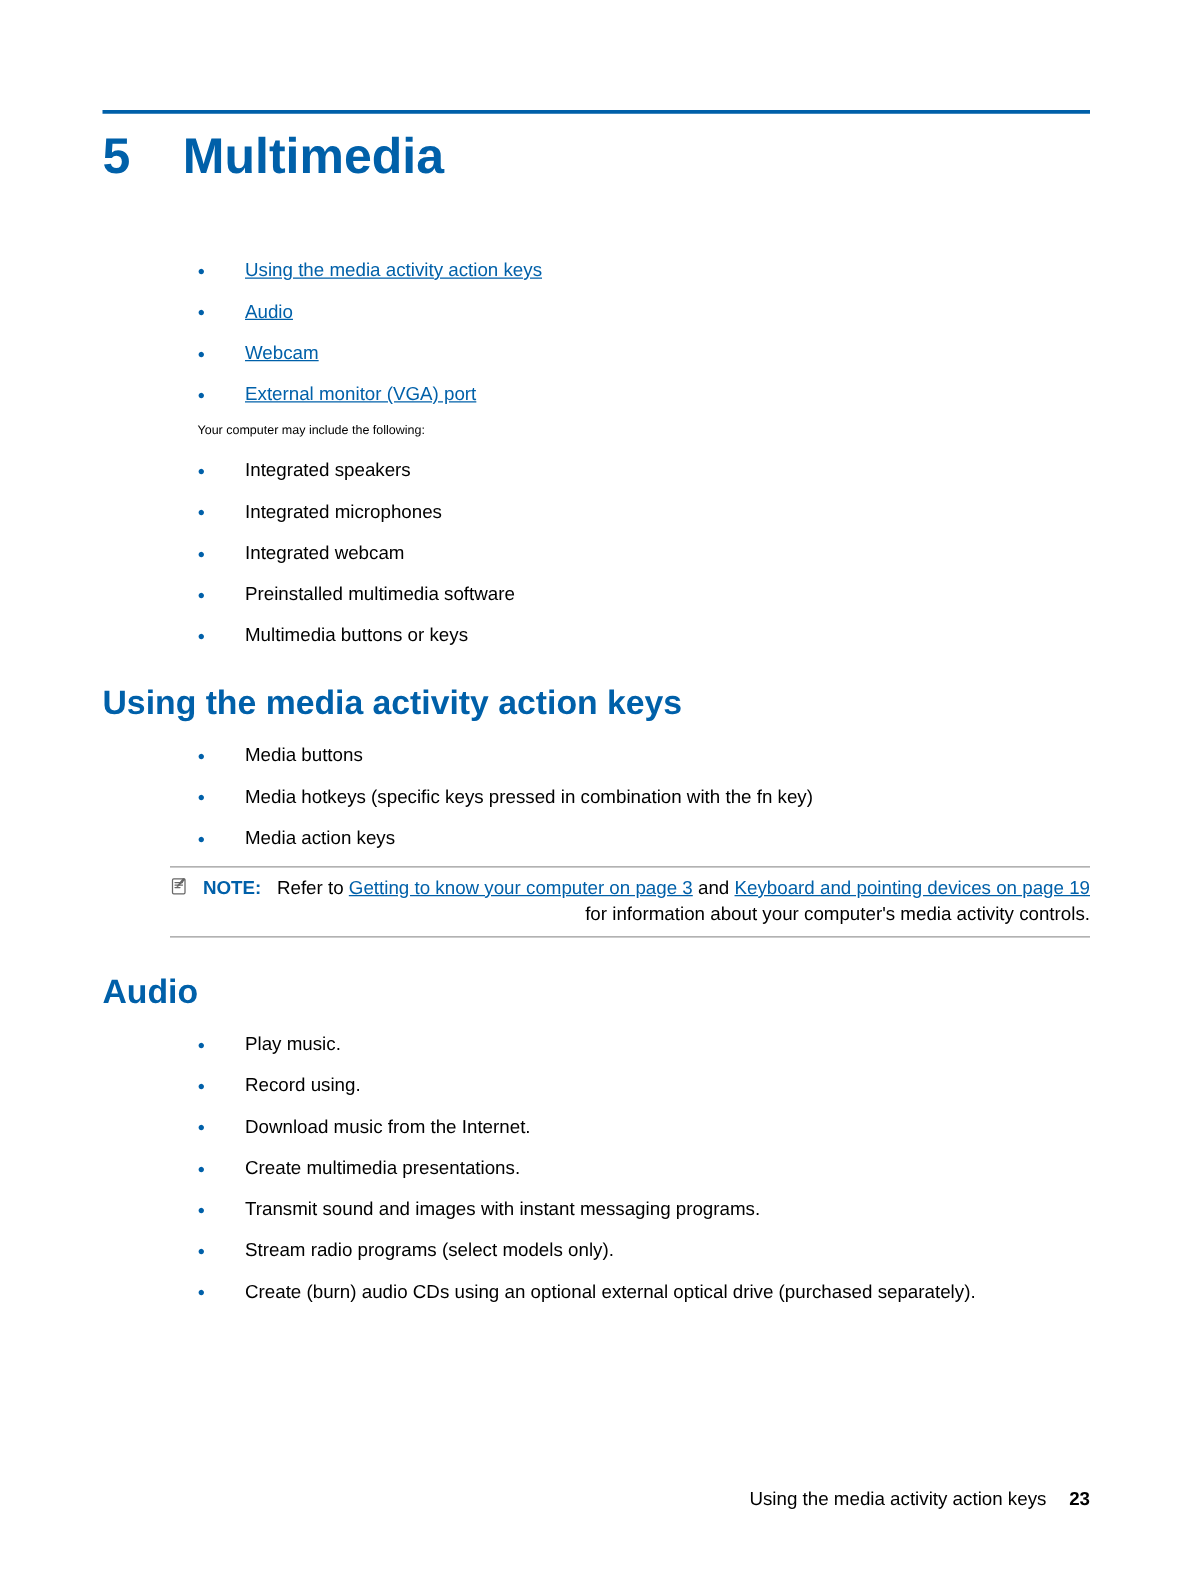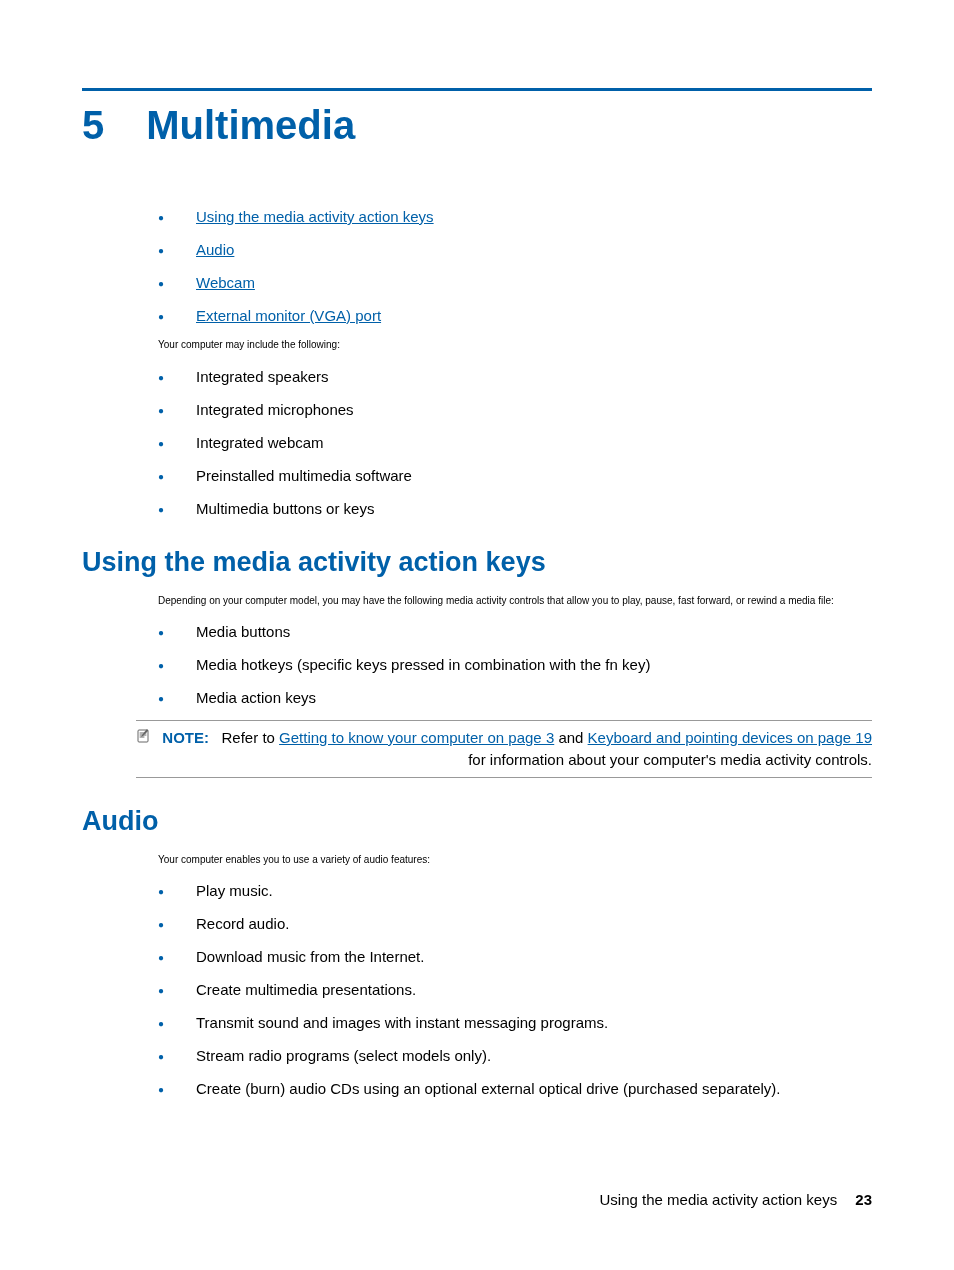--- a/index.html
+++ b/index.html
@@ -147,21 +147,20 @@
           <span class="dot">●</span>
           <span class="txt">Preinstalled multimedia software</span>
         </li>
       <li class="bul">
           <span class="dot">●</span>
           <span class="txt">Multimedia buttons or keys</span>
         </li>
     </ul>
 
     <h2 class="section">Using the media activity action keys</h2>
-    <p class="para">Depending on your computer model, you may have the following media activity controls that allow you to play, pause, fast forward, or rewind a media file:</p>
     <ul>
       <li class="bul">
           <span class="dot">●</span>
           <span class="txt">Media buttons</span>
         </li>
       <li class="bul">
           <span class="dot">●</span>
           <span class="txt"><span>Media hotkeys (specific keys pressed in combination with the </span><span class="fn">fn</span><span> key)</span></span>
         </li>
       <li class="bul">
@@ -179,29 +178,28 @@
               <path d="M10 2c1-1 3 0 2 1l-5 5-2 1 1-2z" fill="#666" stroke="none"></path>
             </g>
           </svg>
       </span>
       <span class="note-text">
         <span class="note-label">NOTE:</span>&nbsp;&nbsp;&nbsp;<span>Refer to </span><a class="link">Getting to know your computer on page 3</a><span> and </span><a class="link">Keyboard and pointing devices on page 19</a><span> for information about your computer's media activity controls.</span>
       </span>
     </div>
 
     <h2 class="section">Audio</h2>
-    <p class="para">Your computer enables you to use a variety of audio features:</p>
     <ul>
       <li class="bul">
           <span class="dot">●</span>
           <span class="txt">Play music.</span>
         </li>
       <li class="bul">
           <span class="dot">●</span>
-          <span class="txt">Record audio.</span>
+          <span class="txt">Record using.</span>
         </li>
       <li class="bul">
           <span class="dot">●</span>
           <span class="txt">Download music from the Internet.</span>
         </li>
       <li class="bul">
           <span class="dot">●</span>
           <span class="txt">Create multimedia presentations.</span>
         </li>
       <li class="bul">

